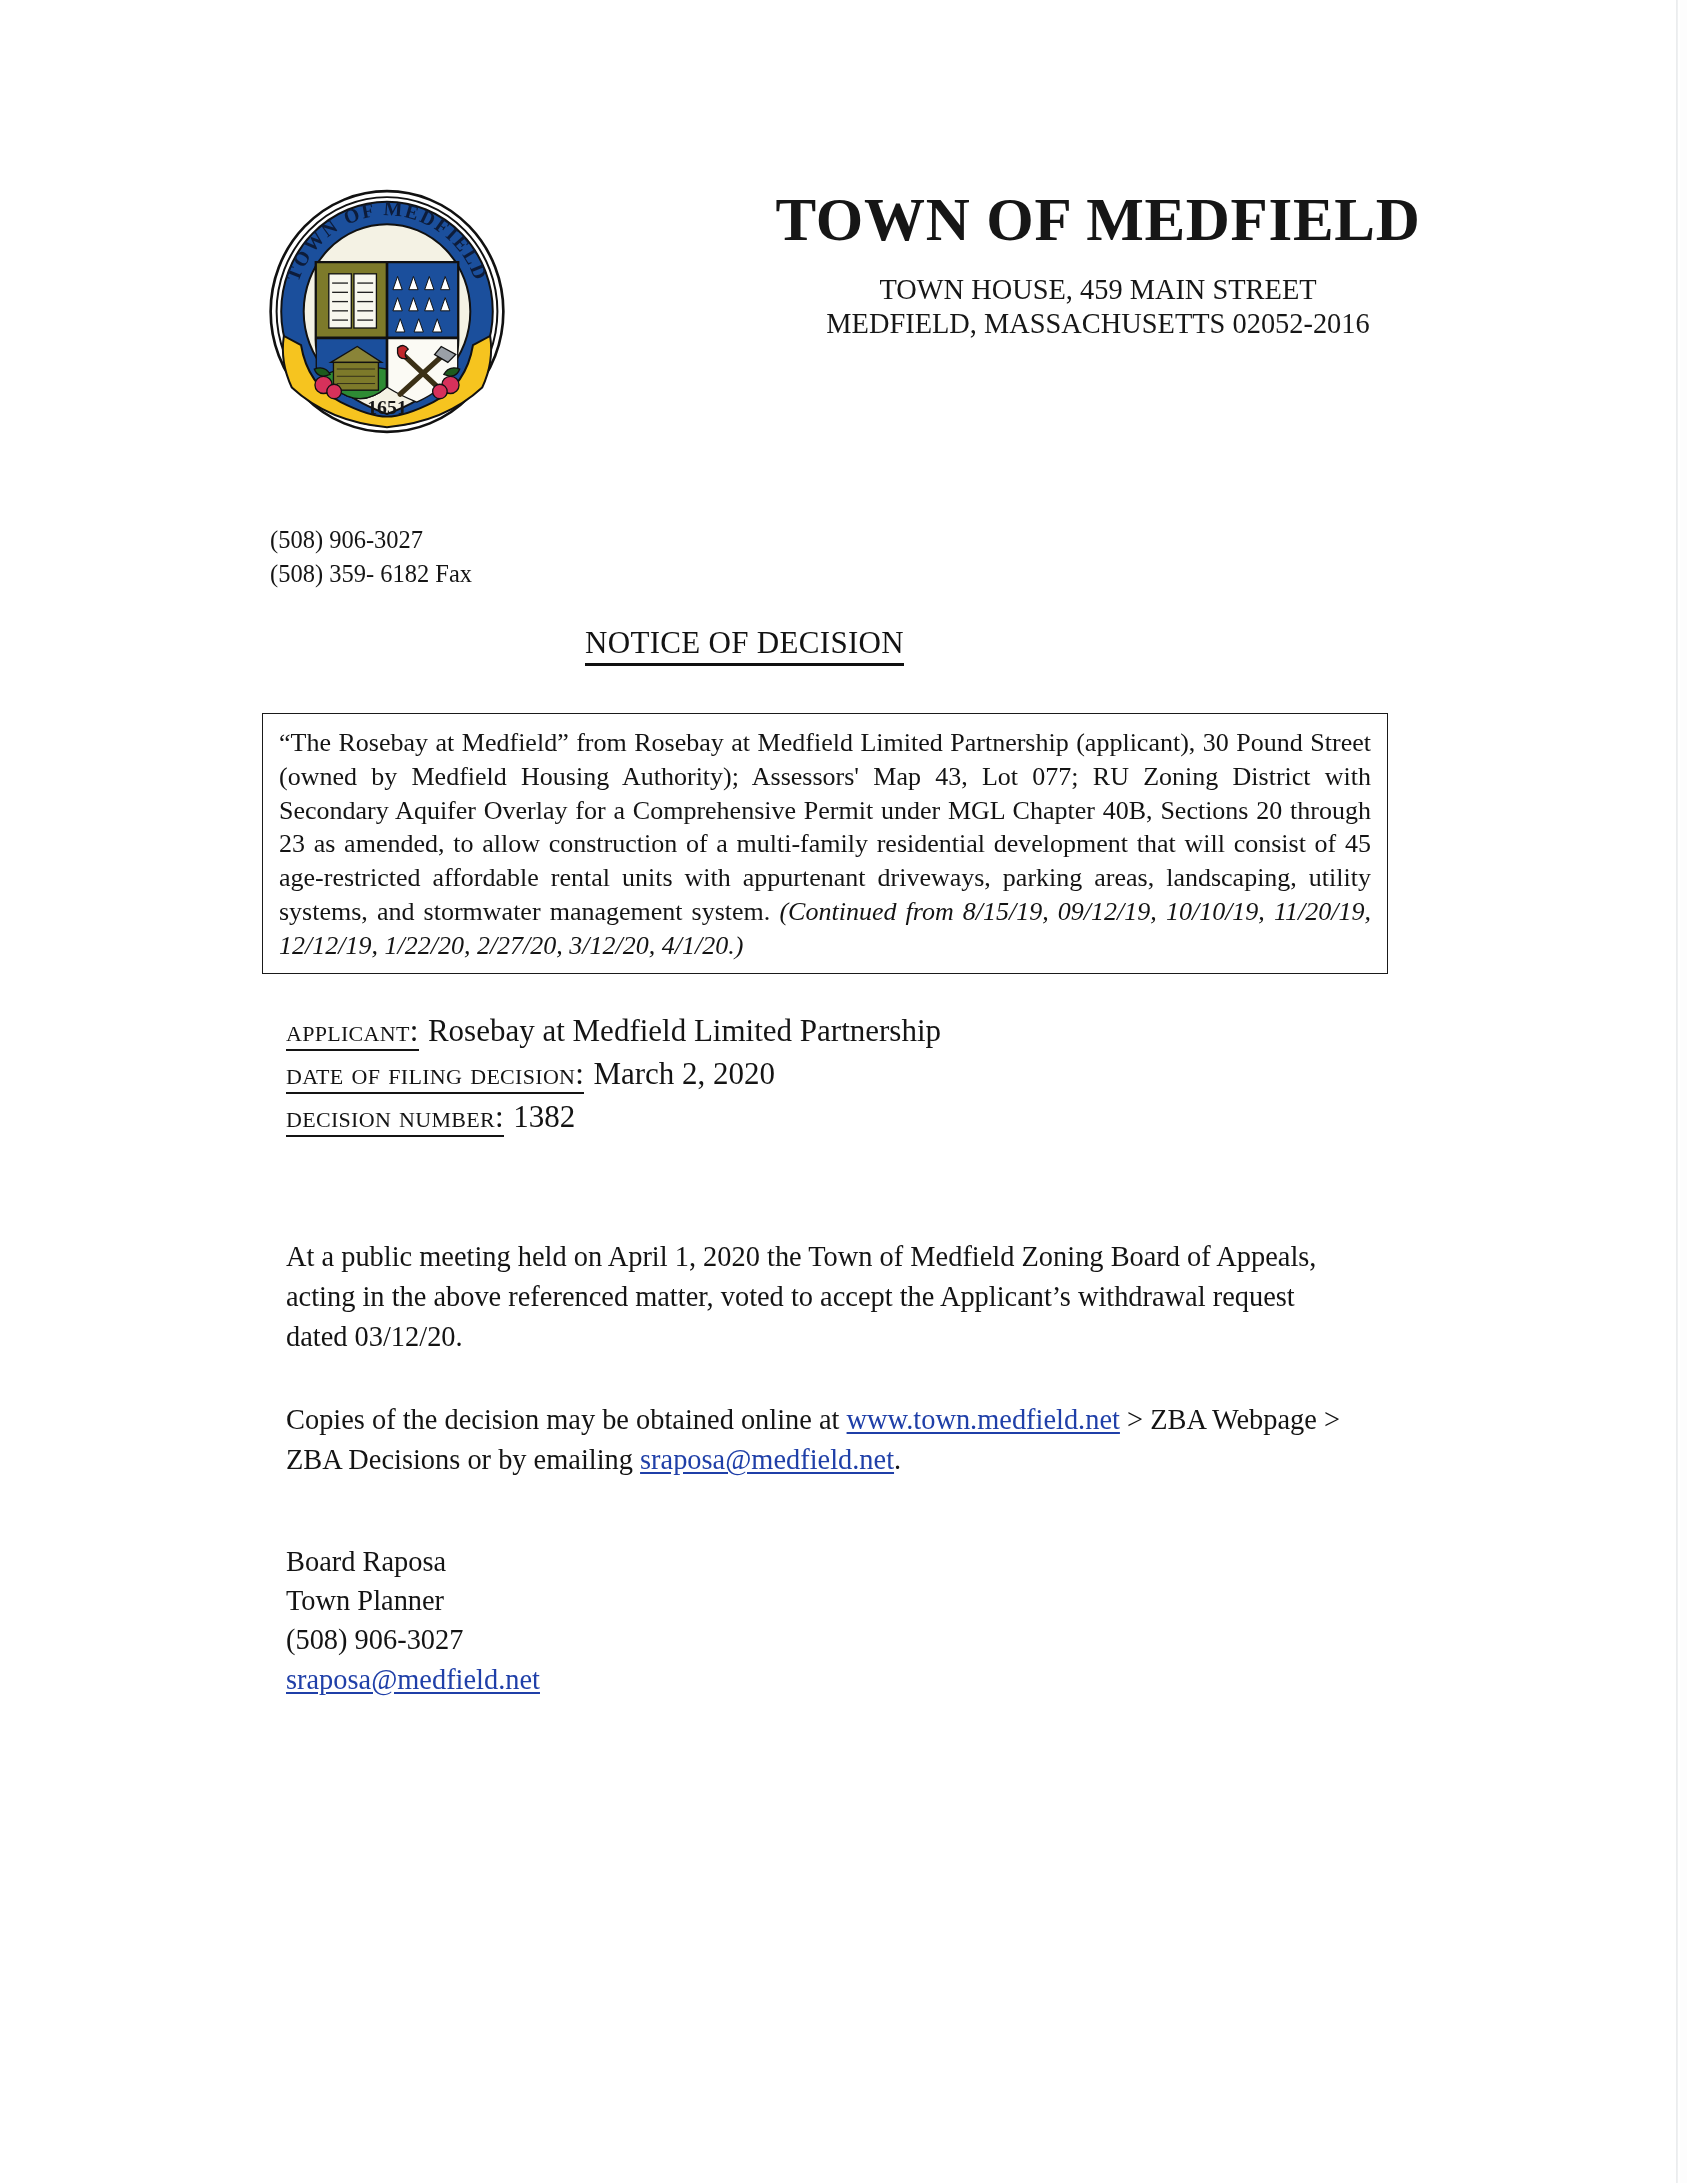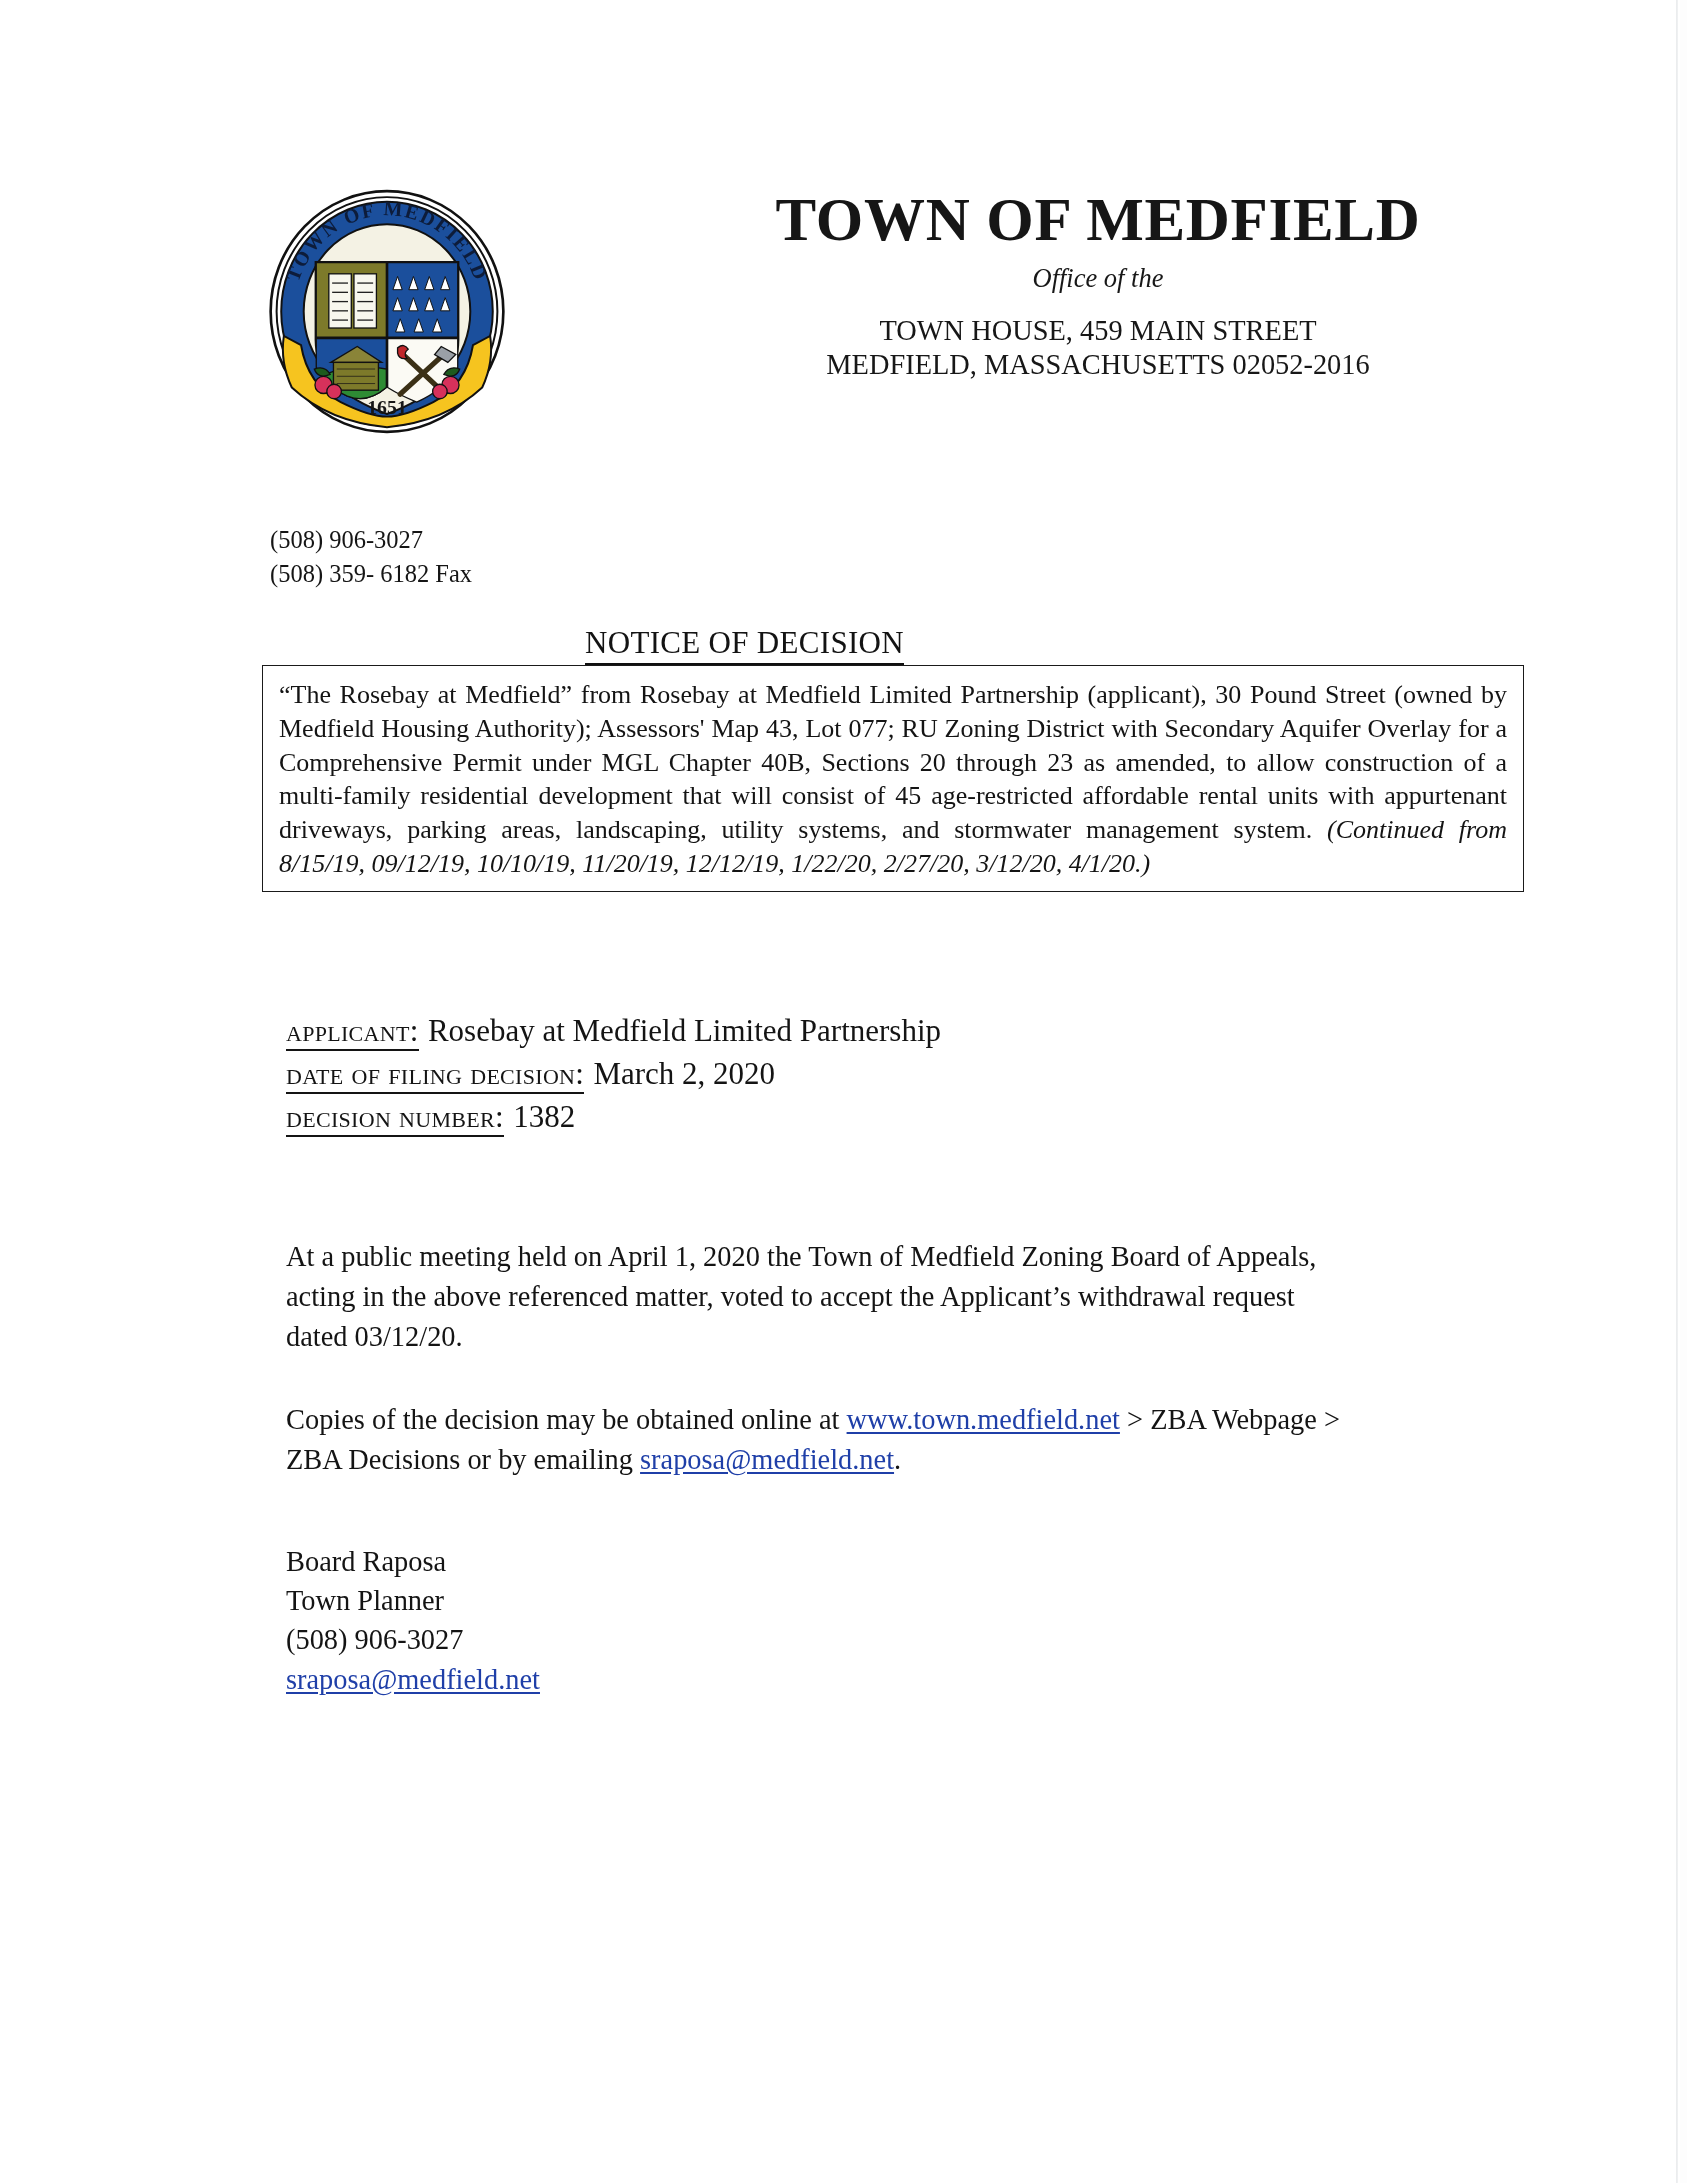--- a/index.html
+++ b/index.html
@@ -114,22 +114,22 @@
   }
   .notice-title span {
     border-bottom: 3.3px solid #101010;
     padding-bottom: 2.6px;
   }
 
   
   .case-box {
     position: absolute;
     left: 262px;
-    top: 665px;
-    width: 1262px;
+    top: 713px;
+    width: 1126px;
     min-height: 192px;
     border: 1.3px solid #1a1a1a;
     box-sizing: border-box;
     padding: 12px 16px 10.6px 16px;
   }
   .case-box p {
     margin: 0;
     font-size: 26px;
     line-height: 1.30;
     text-align: justify;
@@ -278,21 +278,20 @@
         <path d="M 70 272 q 16 -6 24 8 q -18 8 -24 -8 z" fill="#1d5a1d" stroke="#111111" stroke-width="2"></path>
         <circle cx="276" cy="296" r="13" fill="#d7315b" stroke="#111111" stroke-width="2"></circle>
         <circle cx="260" cy="306" r="11" fill="#d7315b" stroke="#111111" stroke-width="2"></circle>
         <path d="M 290 272 q -16 -6 -24 8 q 18 8 24 -8 z" fill="#1d5a1d" stroke="#111111" stroke-width="2"></path>
       </g>
     </svg>
   </div>
 
   <div class="letterhead">
     <div class="org-title">TOWN OF MEDFIELD</div>
-    <div class="org-subtitle">Office of the</div>
     <div class="org-addr">
       <div>TOWN HOUSE, 459 MAIN STREET</div>
       <div>MEDFIELD, MASSACHUSETTS 02052-2016</div>
     </div>
   </div>
 
   <div class="contact">
     <div>(508) 906-3027</div>
     <div>(508) 359- 6182 Fax</div>
   </div>

